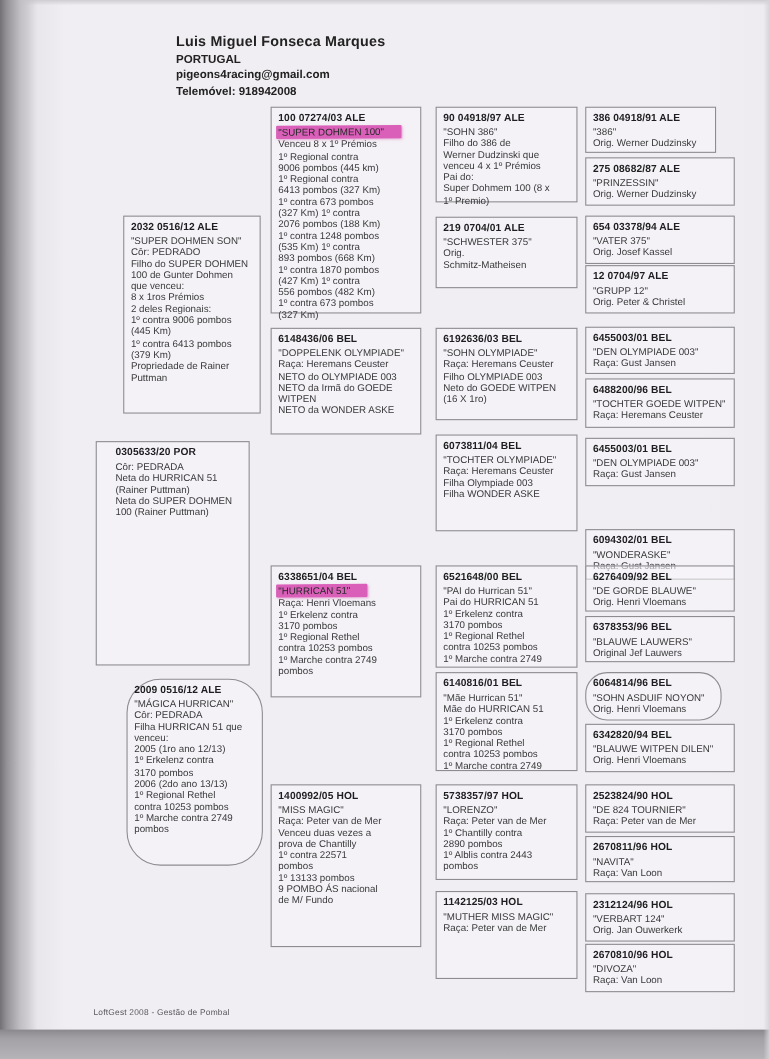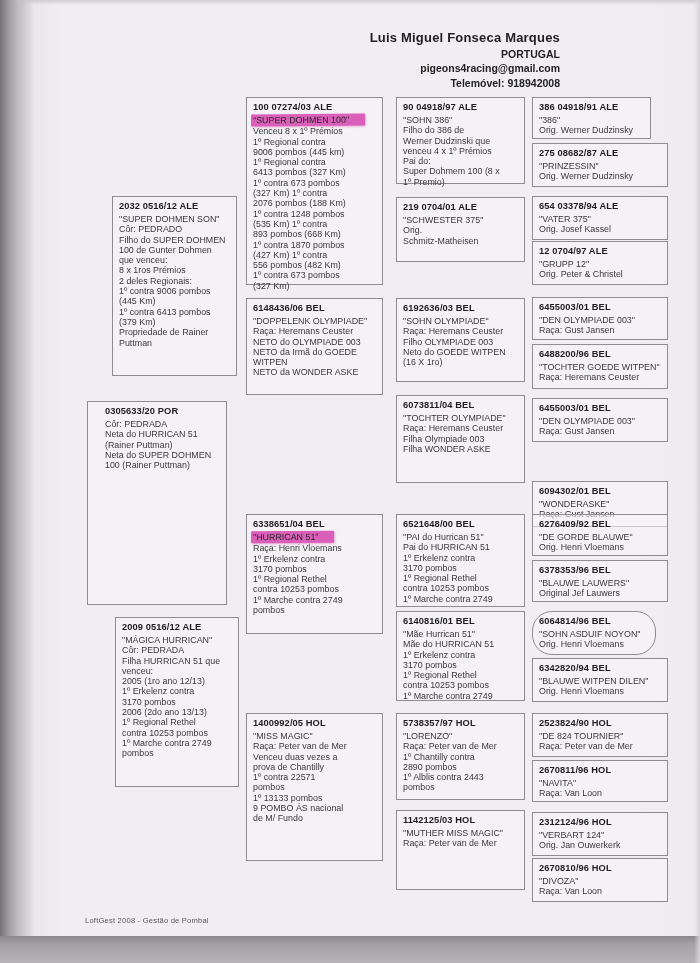--- a/index.html
+++ b/index.html
@@ -9,21 +9,21 @@
     background:linear-gradient(90deg,#c9c7cc 0px,#e7e5e9 30px,#f0eef2 60px,#f0eef2 640px,#edebef 700px);}
   .edge-left{position:absolute;left:0;top:0;width:34px;height:963px;
     background:linear-gradient(90deg,#727075 0%,#949297 18%,#c2c0c5 55%,rgba(236,234,238,0) 100%);}
   .edge-bottom{position:absolute;left:0;top:936px;width:700px;height:27px;
     background:linear-gradient(180deg,#8a888d 0%,#a3a1a6 30%,#b6b4b9 100%);}
   .edge-top{position:absolute;left:0;top:0;width:700px;height:5px;
     background:linear-gradient(180deg,#cfcdd2 0%,rgba(236,234,238,0) 100%);}
   .edge-right{position:absolute;left:694px;top:0;width:6px;height:963px;
     background:linear-gradient(270deg,#d5d3d8 0%,rgba(236,234,238,0) 100%);}
 
-  .hdr{position:absolute;left:160px;top:30px;width:400px;text-align:right;color:#222;}
+  .hdr{position:absolute;left:160px;top:30px;width:400px;text-align:left;color:#222;}
   .hdr .nm{font-size:13px;font-weight:bold;letter-spacing:.2px;}
   .hdr .ln{font-size:10.5px;font-weight:bold;margin-top:2.5px;}
 
   .pbox{position:absolute;border:1px solid #8e8c91;background:rgba(247,246,249,.55);
     padding:4px 5px 2px 6px;box-sizing:border-box;color:#39393b;}
   .pbox .ring{font-size:9.3px;font-weight:bold;color:#1e1e20;margin-bottom:3px;letter-spacing:.1px;}
   .pbox .ln{font-size:8.9px;line-height:10.3px;white-space:nowrap;}
   .pbox .ln.hl{background:#d95fb8;width:fit-content;padding:1px 16px 1px 2px;margin:-1px 0 0 -2px;
     border-radius:1px;box-shadow:1px 1px 2px rgba(217,95,184,.5);transform:skewY(-.4deg);color:#2a2a2c;}
 
@@ -64,21 +64,21 @@
         <div class="ln">Puttman</div>
       </div>
       <div class="pbox" style="left: 87px; top: 401px; width: 140px; height: 204px; padding-left: 17px;">
         <div class="ring">0305633/20 POR</div>
         <div class="ln">Côr: PEDRADA</div>
         <div class="ln">Neta do HURRICAN 51</div>
         <div class="ln">(Rainer Puttman)</div>
         <div class="ln">Neta do SUPER DOHMEN</div>
         <div class="ln">100 (Rainer Puttman)</div>
       </div>
-      <div class="pbox" style="left: 115px; top: 617px; width: 124px; height: 170px;">
+      <div class="pbox" style="left: 115px; top: 617px; width: 124px; height: 170px; border-radius: 31px;">
         <div class="ring">2009 0516/12 ALE</div>
         <div class="ln">"MÁGICA HURRICAN"</div>
         <div class="ln">Côr: PEDRADA</div>
         <div class="ln">Filha HURRICAN 51 que</div>
         <div class="ln">venceu:</div>
         <div class="ln">2005 (1ro ano 12/13)</div>
         <div class="ln">1º Erkelenz contra</div>
         <div class="ln">3170 pombos</div>
         <div class="ln">2006 (2do ano 13/13)</div>
         <div class="ln">1º Regional Rethel</div>

